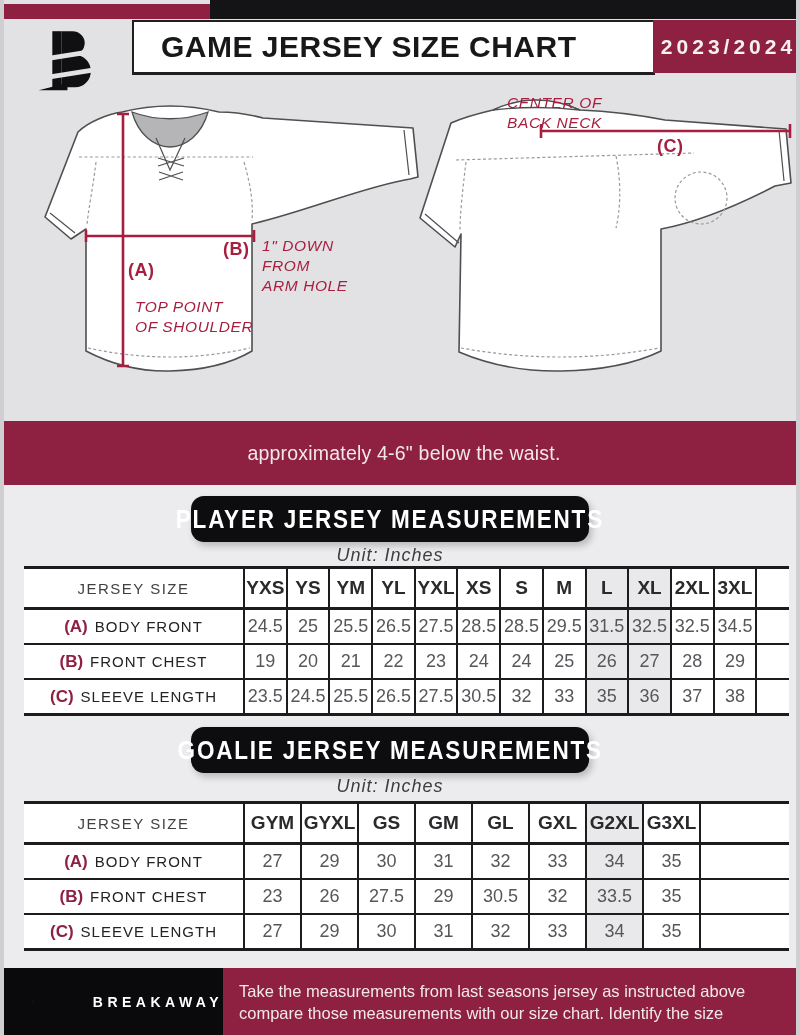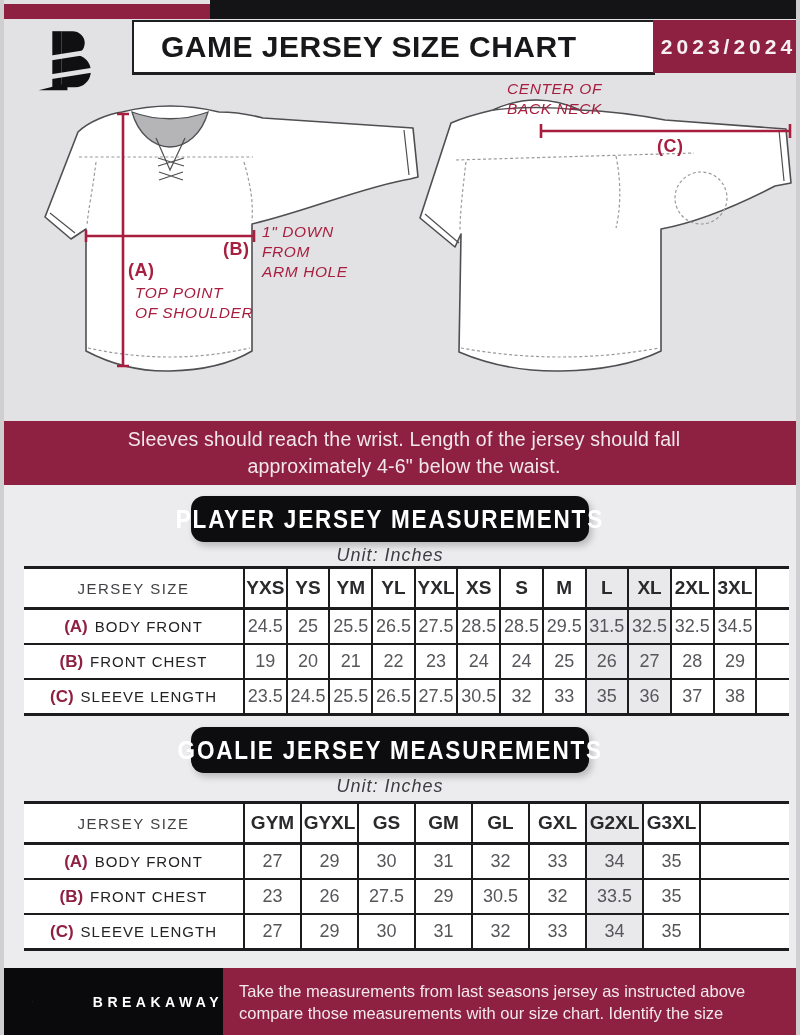--- a/index.html
+++ b/index.html
@@ -19,21 +19,21 @@
 
   .logo-wrap{position:absolute;left:26px;top:24px;width:72px;height:72px;}
 
   
   svg.diagram{position:absolute;left:0;top:0;width:800px;height:420px;pointer-events:none;}
   .jersey{fill:#ffffff;stroke:#4f4f52;stroke-width:1.6;stroke-linejoin:round;}
   .seam{fill:none;stroke:#9a9a9d;stroke-width:1.2;stroke-dasharray:3 2.4;}
   .detail{fill:none;stroke:#4f4f52;stroke-width:1.2;}
   .mline{stroke:#a81e3f;stroke-width:2.6;fill:none;}
   .anno-key{position:absolute;color:#a81e3f;font-weight:bold;font-size:18px;letter-spacing:.5px;}
-  .anno-note{position:absolute;color:#a81e3f;font-style:italic;font-size:15.5px;line-height:20px;letter-spacing:.6px;white-space:nowrap;}
+  .anno-note{position:absolute;color:#a81e3f;font-style:italic;font-size:15.5px;line-height:20px;letter-spacing:.6px;white-space:nowrap;margin-top:14px;}
 
   
   .banner{position:absolute;left:0;top:421px;width:800px;height:64px;background:#8e2042;
           display:flex;flex-direction:column;align-items:center;justify-content:center;}
   .banner div{color:#f2e8ec;font-size:19.5px;line-height:27px;letter-spacing:.2px;white-space:nowrap;}
 
   
   .lower{position:absolute;left:0;top:485px;width:800px;height:483px;background:#ececee;}
   .watermark{position:absolute;left:310px;top:500px;font-family:"DejaVu Serif",serif;font-weight:bold;
              font-size:780px;line-height:700px;color:rgba(50,50,62,0.05);pointer-events:none;z-index:0;}
@@ -143,21 +143,20 @@
     <div>FROM</div>
     <div>ARM HOLE</div>
   </div>
   <div class="anno-key" style="left:653px;top:136px;">(C)</div>
   <div class="anno-note" style="left:503px;top:79px;">
     <div>CENTER OF</div>
     <div>BACK NECK</div>
   </div>
 
   <div class="banner">
-    <div>Sleeves should reach the wrist. Length of the jersey should fall</div>
     <div>approximately 4-6" below the waist.</div>
   </div>
 
   <div class="pill" style="top:496px;">
     <div class="t">PLAYER JERSEY MEASUREMENTS</div>
   </div>
   <div class="unit" style="top:545px;">Unit: Inches</div>
   <table class="sizes" style="top:566px;">
       <colgroup>
         <col style="width: 220px;">

